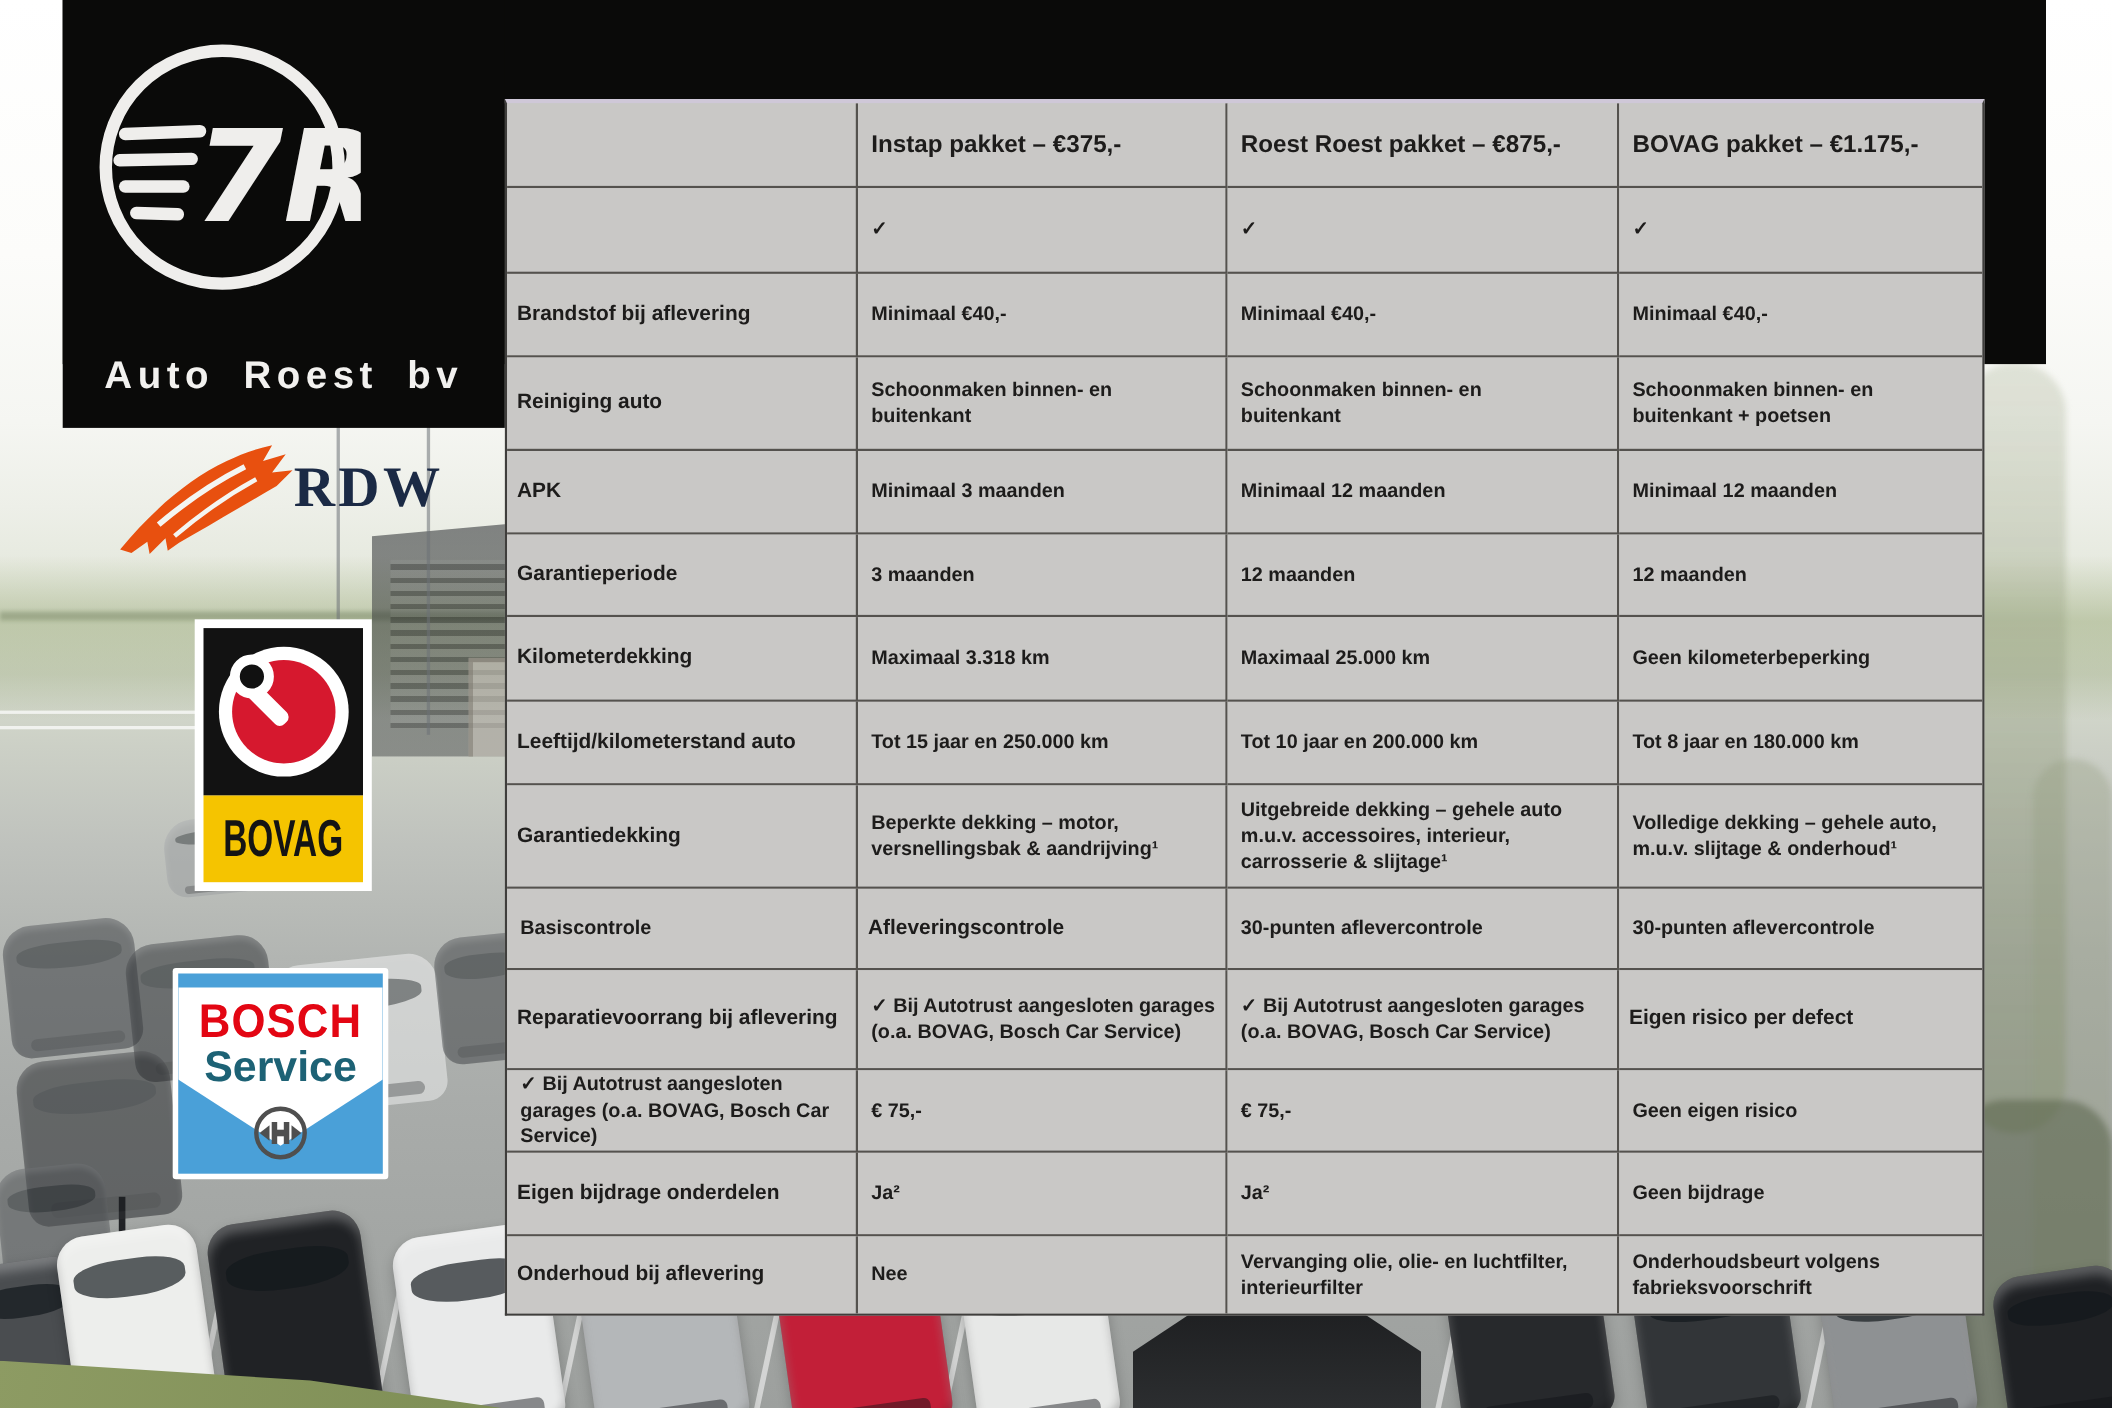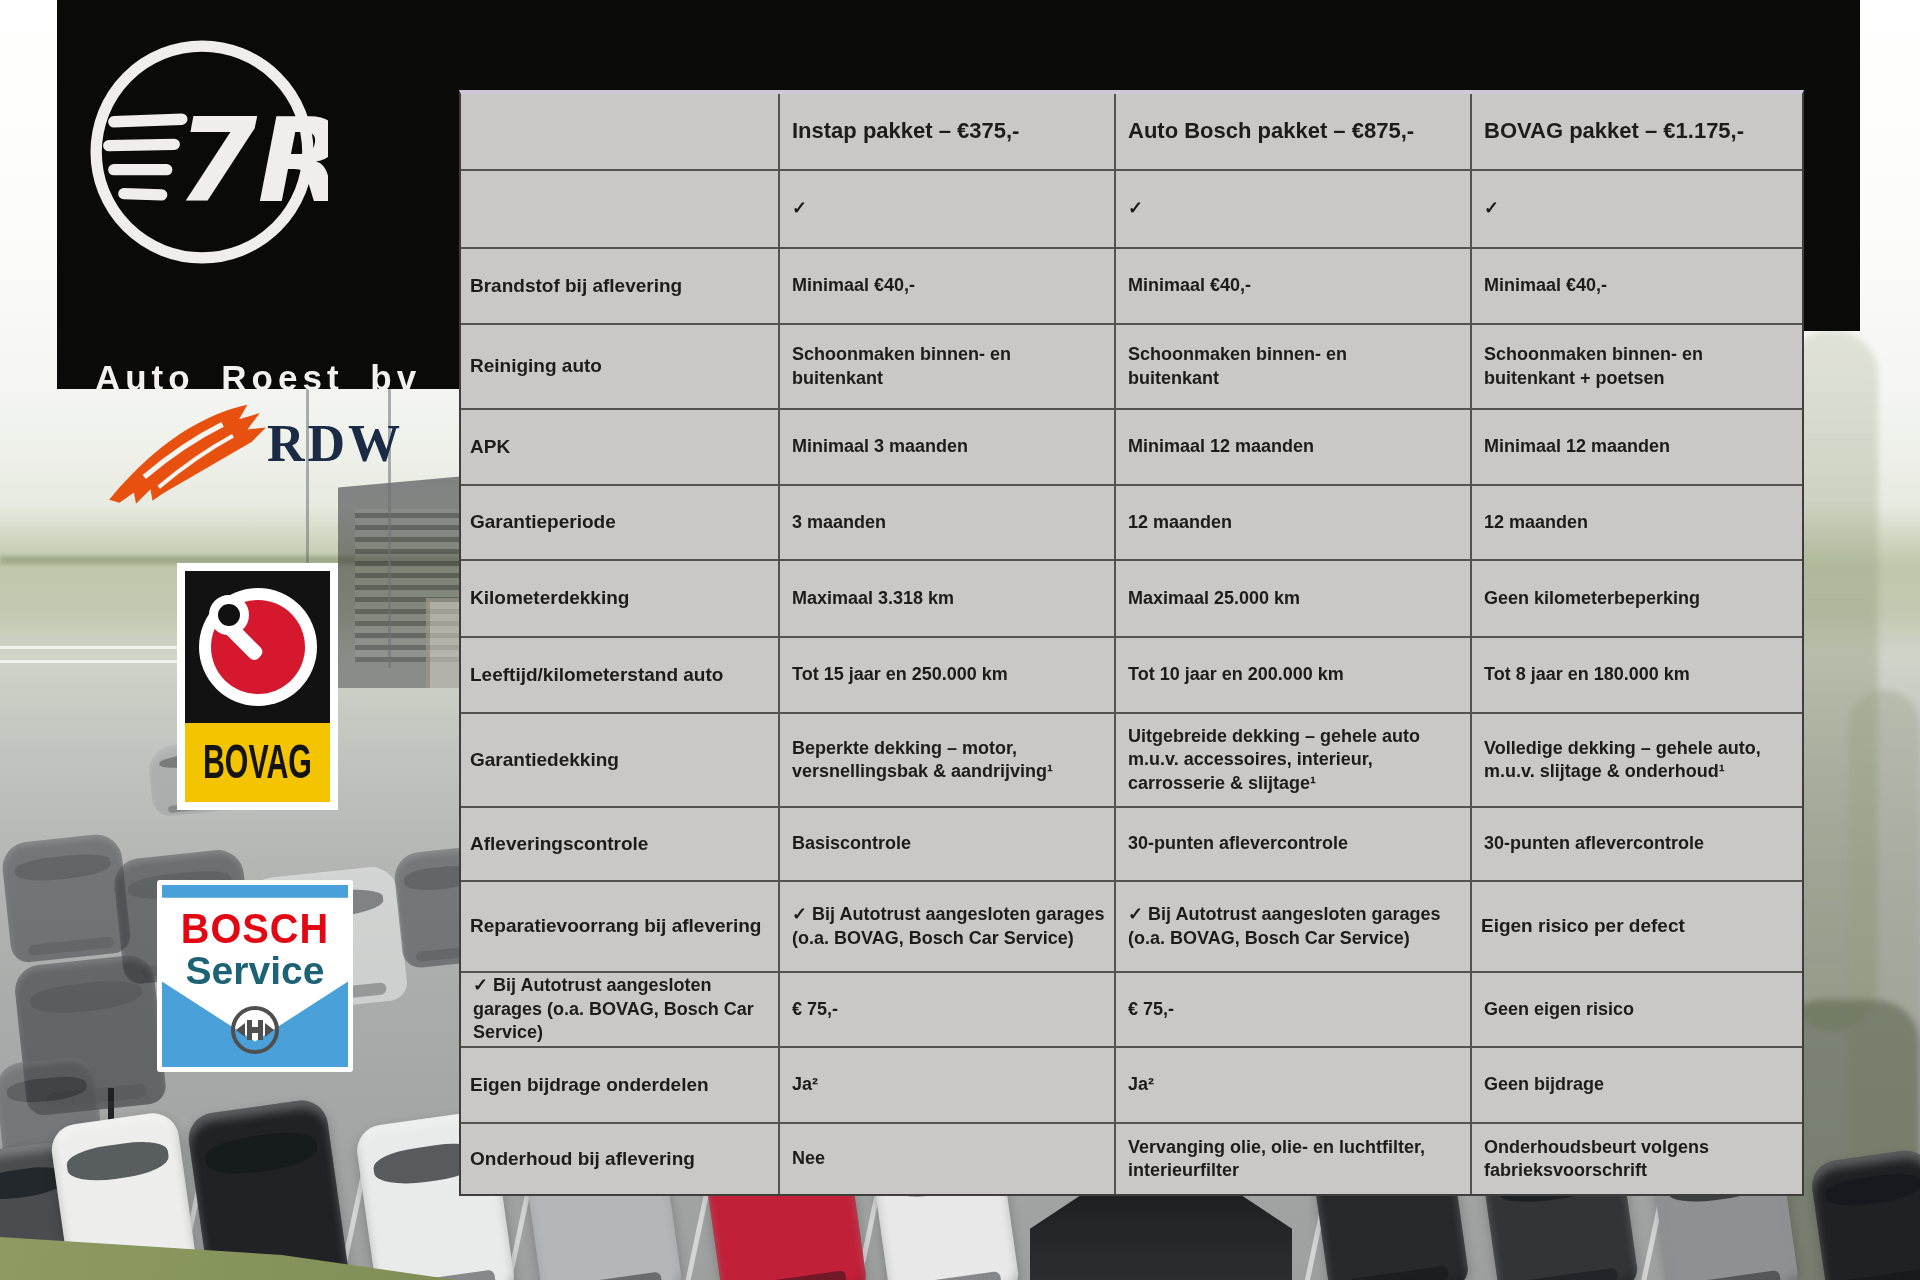--- a/index.html
+++ b/index.html
@@ -64,21 +64,21 @@
 
   
   .black-band { position:absolute; background:var(--band-black,#0a0a09); z-index:1; }
   #band-top { left:57px; top:0; width:1803px; height:331px; }
   #band-logo { left:57px; top:0; width:402px; height:389px; }
 
   
   #autoroest-logo { position:absolute; left:76px; top:26px; z-index:2; }
   #company-name { position:absolute; left:57px; top:322px; width:402px; z-index:2;
     text-align:center; color:#f2f1ef; font-size:35px; font-weight:bold;
-    letter-spacing:5px; word-spacing:12px;margin-top:36px; }
+    letter-spacing:5px; word-spacing:12px; }
 
   
   #rdw-logo { position:absolute; left:103px; top:400px; width:310px; height:140px; z-index:2; }
   #rdw-text { position:absolute; left:164px; top:14px;
     font-family:Liberation Serif, serif; font-weight:bold; font-size:52px;
     letter-spacing:3px; color:var(--rdw-navy,#1b2a45); }
 
   
   #bovag-logo { position:absolute; left:177px; top:563px; width:161px; height:247px;
     background:#ffffff; padding:8px; box-sizing:border-box; z-index:2; }
@@ -238,21 +238,21 @@
   </div>
 
   <div id="pakket-table">
       <div class="cell head">
       <span></span>
     </div>
       <div class="cell head">
       <span>Instap pakket – €375,-</span>
     </div>
       <div class="cell head">
-      <span>Auto Bosch pakket – €875,-</span>
+      <span>Roest Roest pakket – €875,-</span>
     </div>
       <div class="cell head">
       <span>BOVAG pakket – €1.175,-</span>
     </div>
       <div class="cell label">
       <span></span>
     </div>
       <div class="cell data">
       <span>✓</span>
     </div>
@@ -346,25 +346,25 @@
     </div>
       <div class="cell data">
       <span>Uitgebreide dekking – gehele auto
 m.u.v. accessoires, interieur,
 carrosserie &amp; slijtage¹</span>
     </div>
       <div class="cell data">
       <span>Volledige dekking – gehele auto,
 m.u.v. slijtage &amp; onderhoud¹</span>
     </div>
+      <div class="cell data">
+      <span>Basiscontrole</span>
+    </div>
       <div class="cell label">
       <span>Afleveringscontrole</span>
-    </div>
-      <div class="cell data">
-      <span>Basiscontrole</span>
     </div>
       <div class="cell data">
       <span>30-punten aflevercontrole</span>
     </div>
       <div class="cell data">
       <span>30-punten aflevercontrole</span>
     </div>
       <div class="cell label">
       <span>Reparatievoorrang bij aflevering</span>
     </div>

